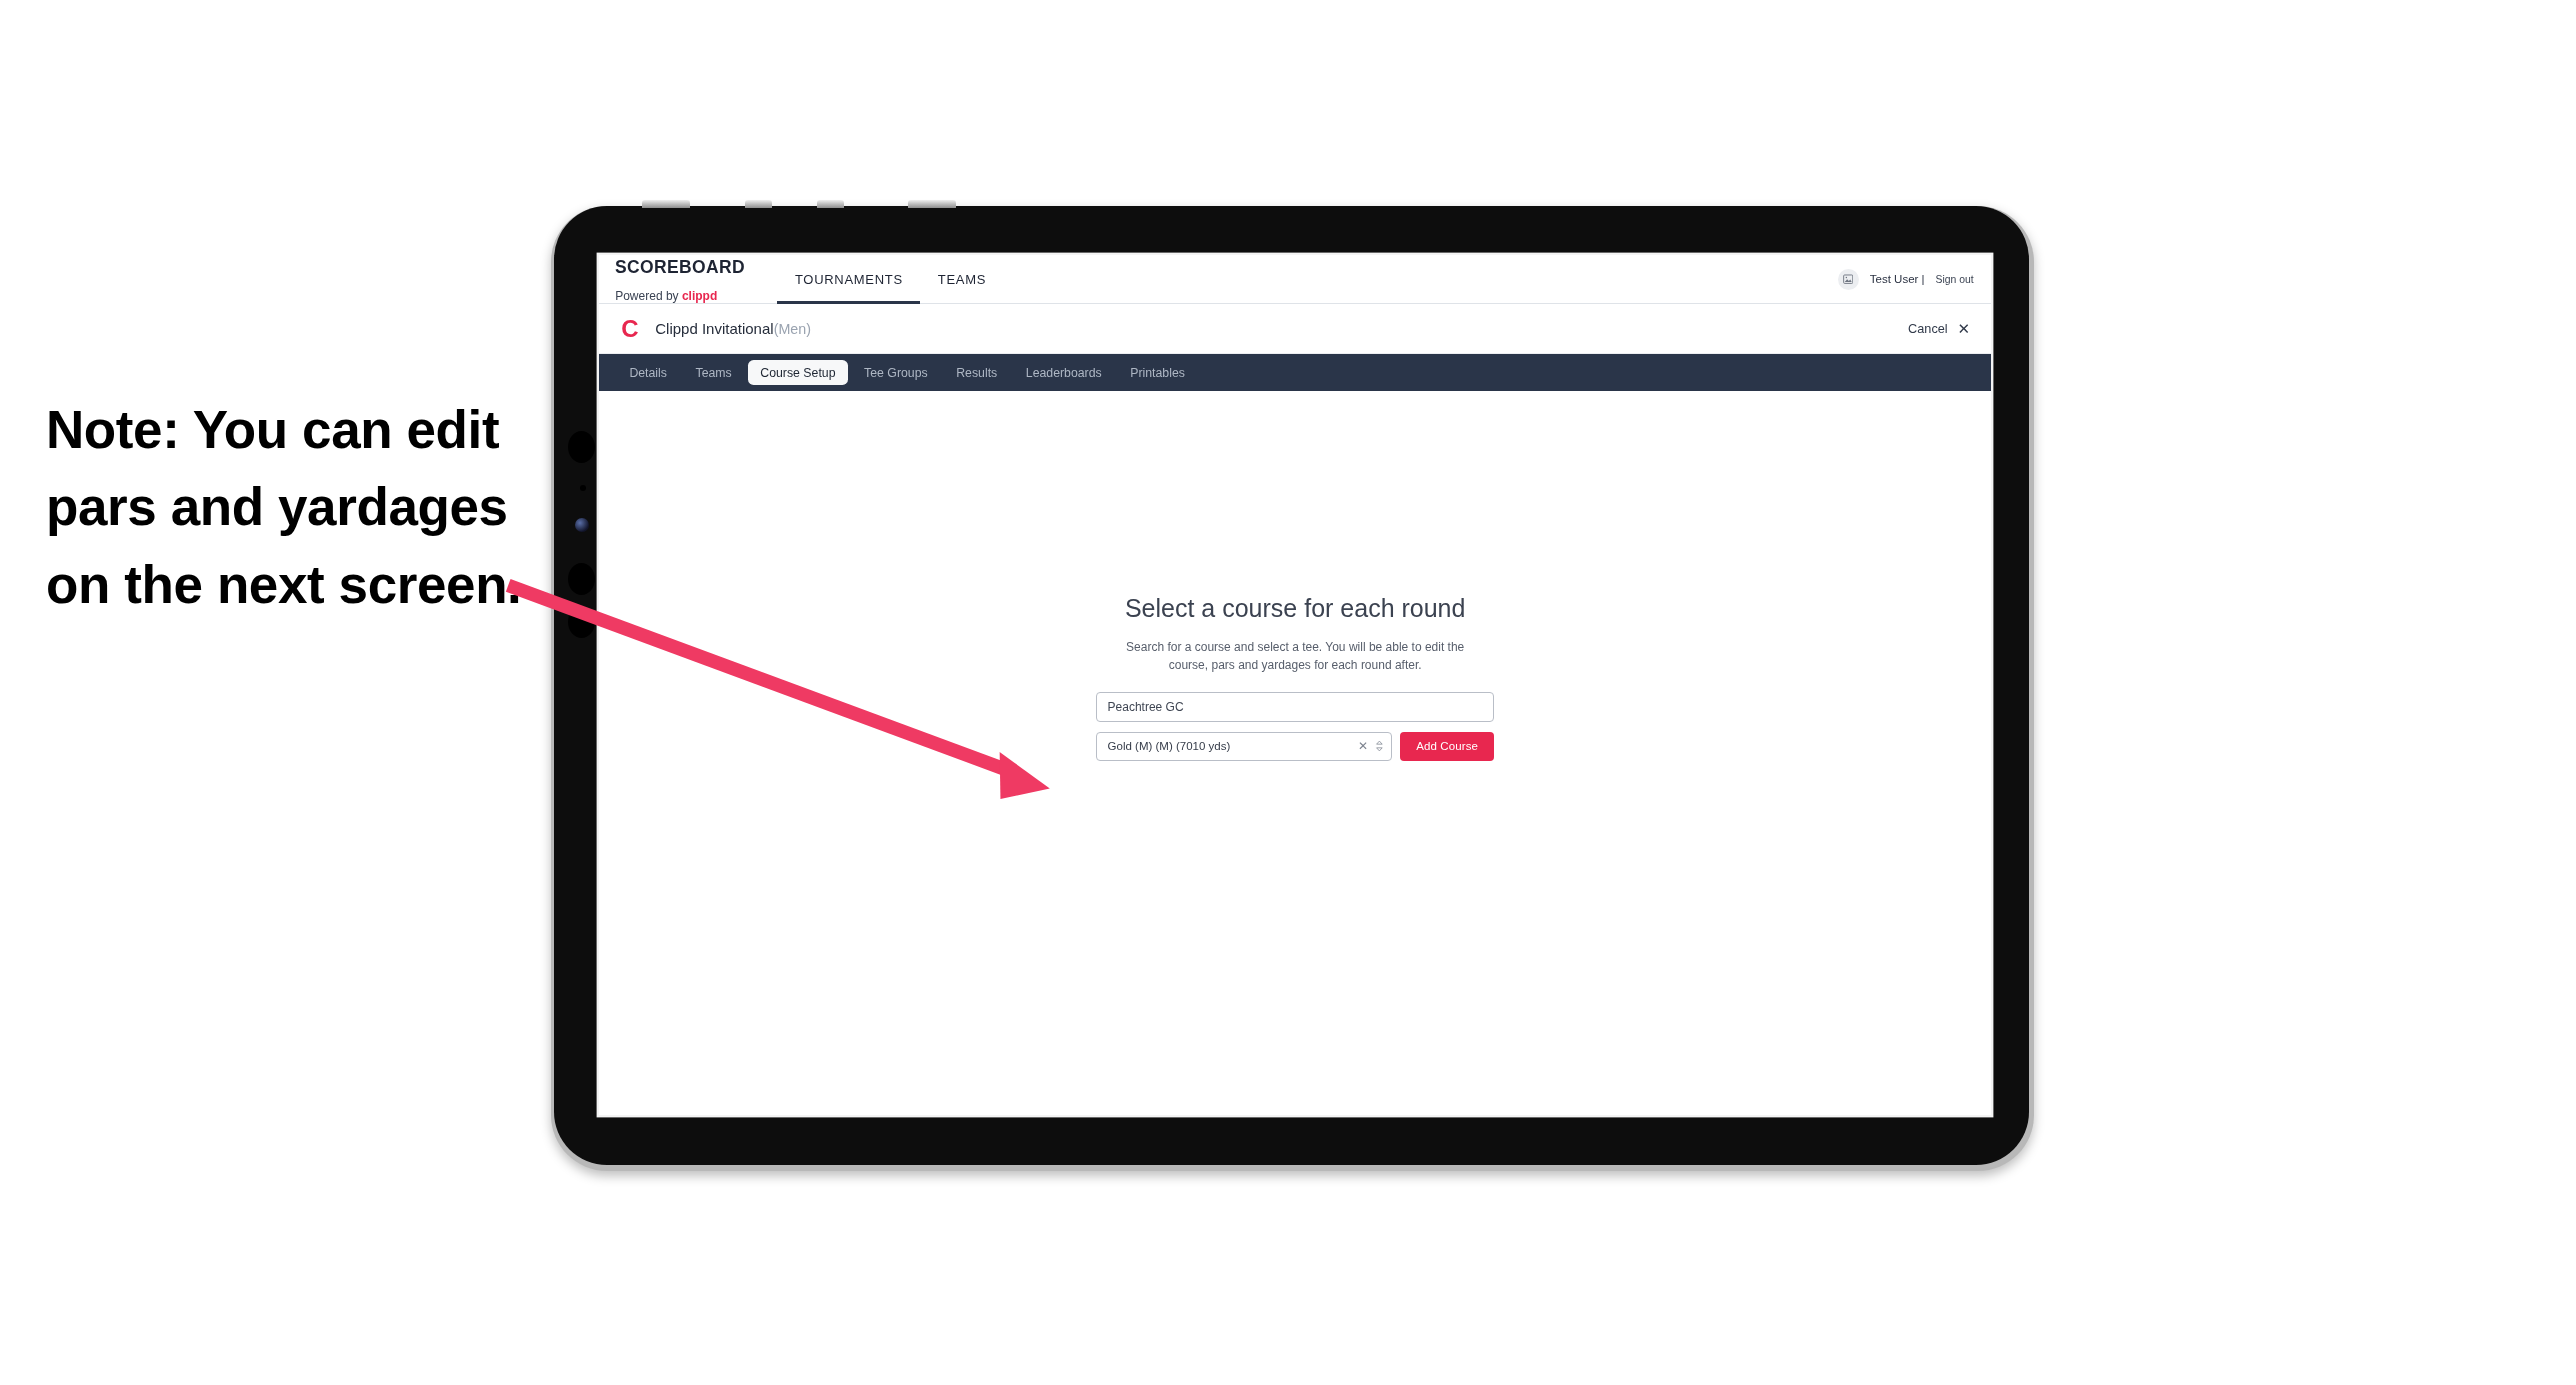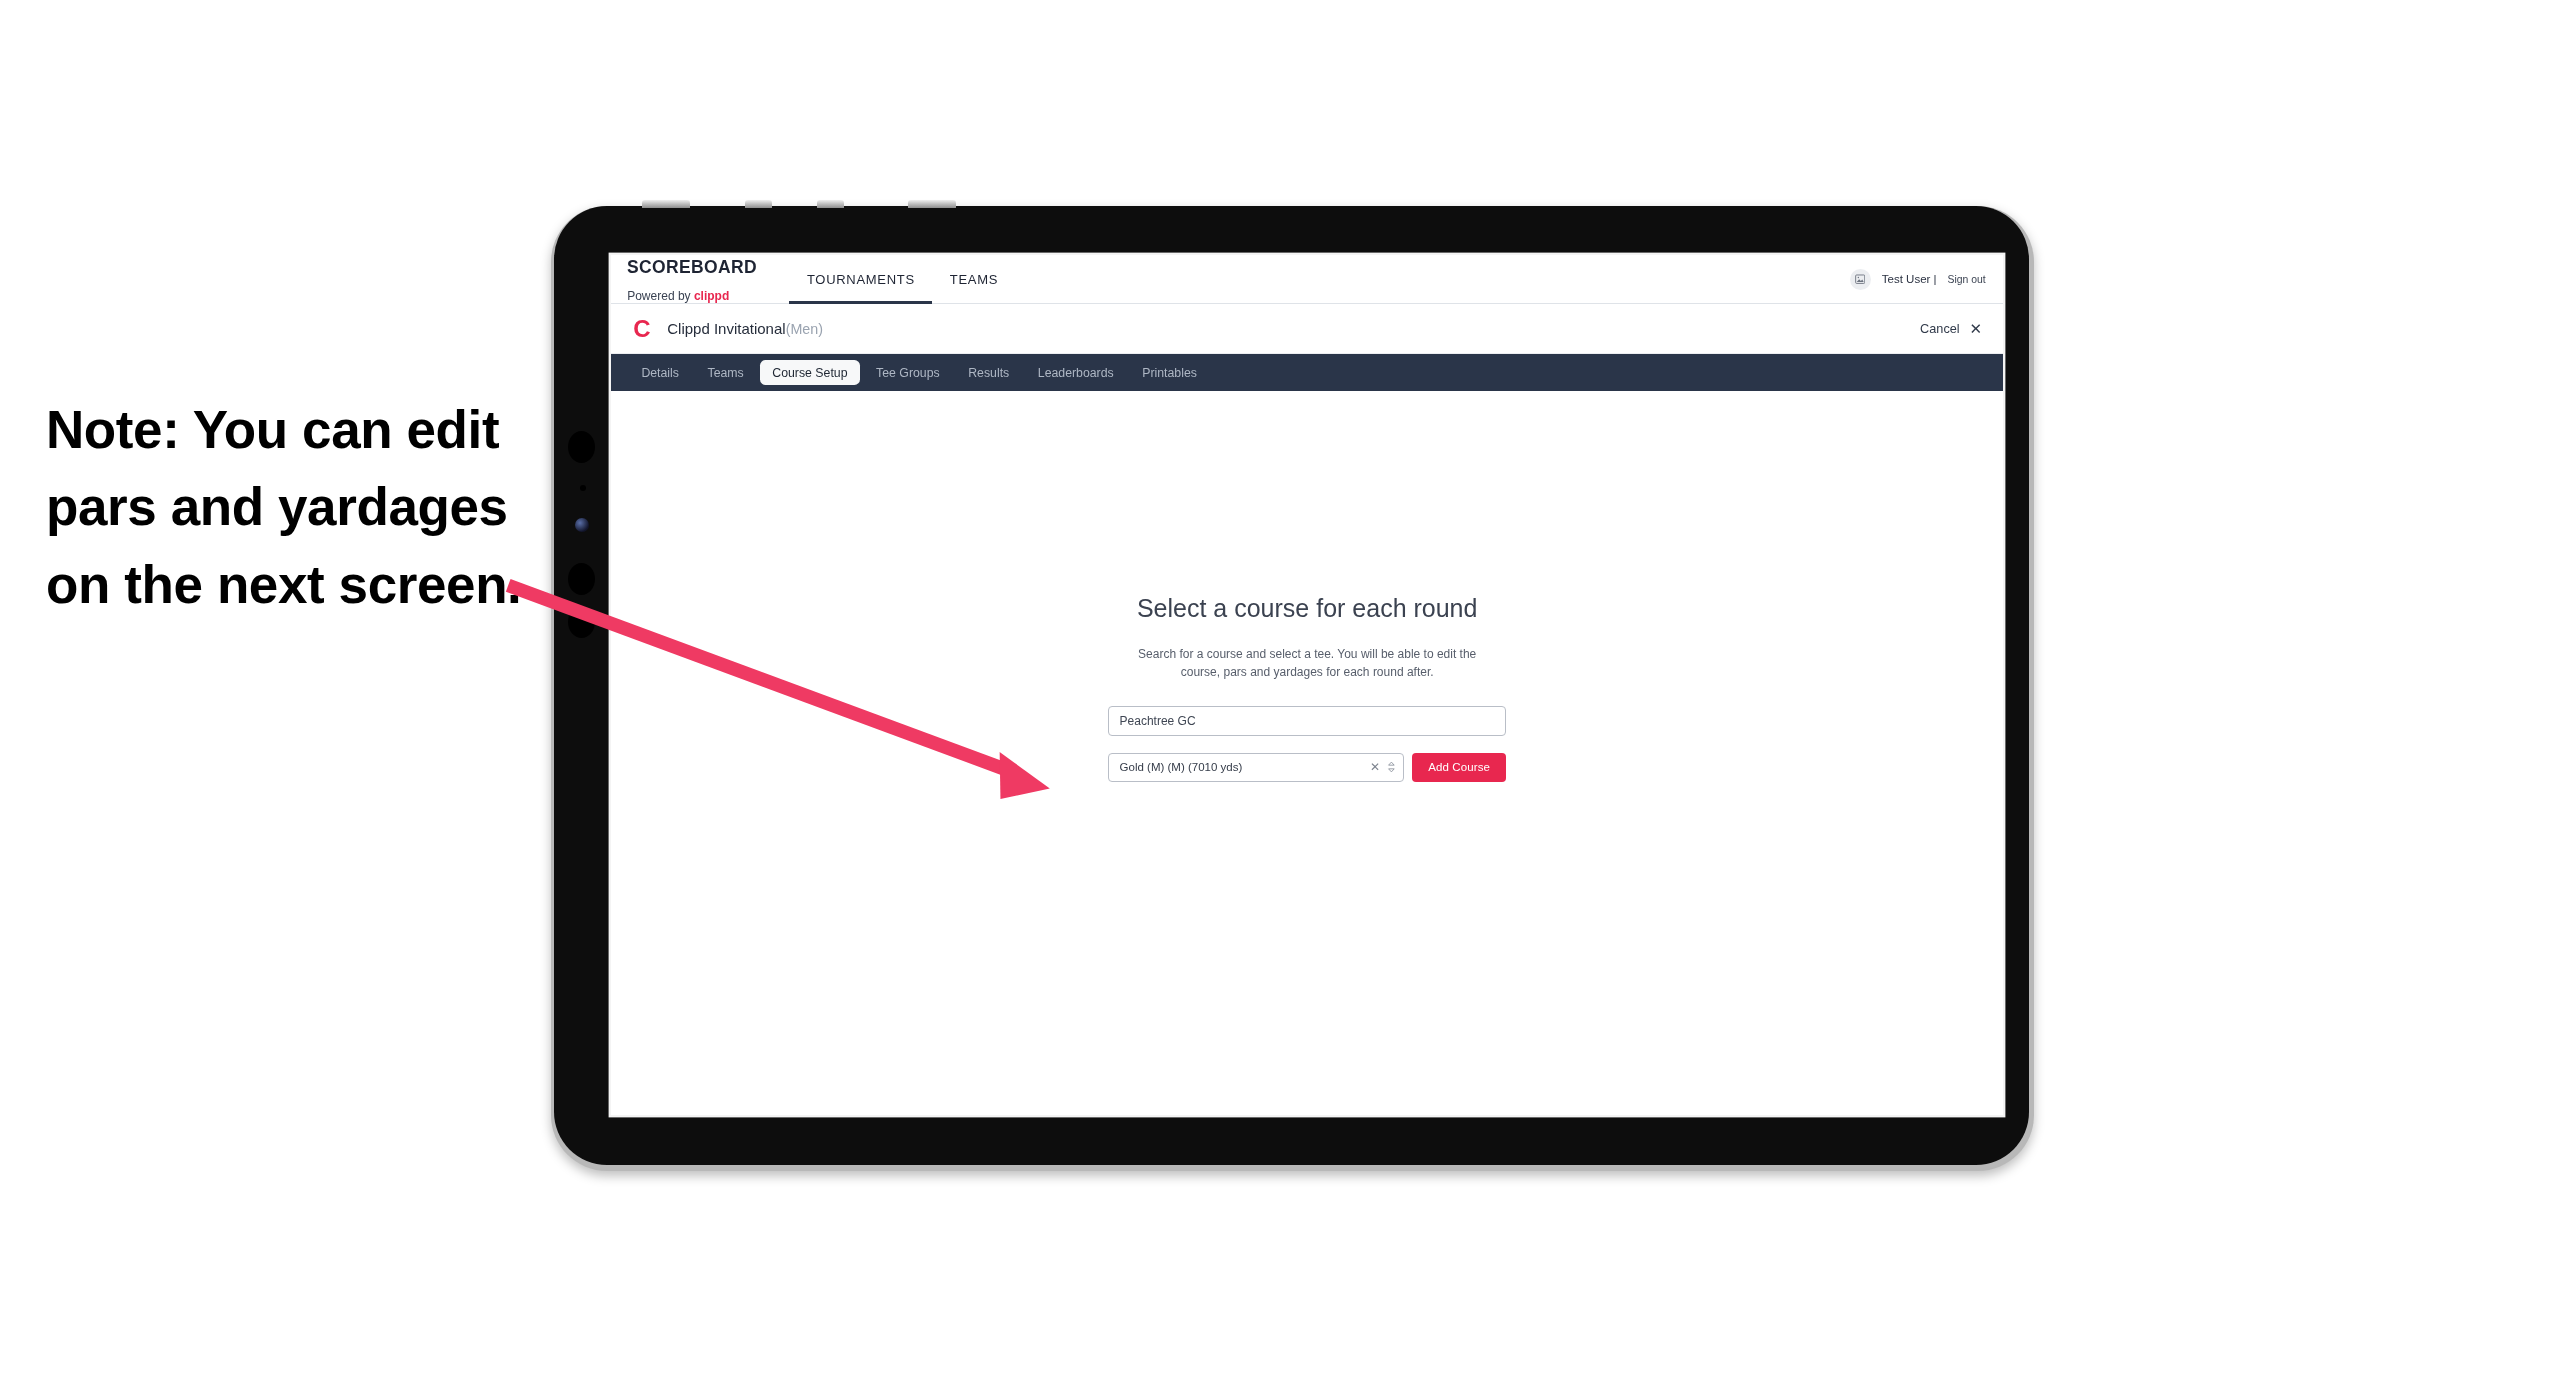--- a/index.html
+++ b/index.html
@@ -79,21 +79,21 @@
   #cam-lens-1 { left: 14.3px; top: 225px; width: 27px; height: 32px; }
   #cam-dot    { left: 25.5px; top: 279px; width: 6.4px;  height: 6.4px; }
   #cam-lens-2 { left: 21px; top: 312px; width: 14.3px; height: 14.3px;
                 background: radial-gradient(circle at 35% 35%, #5a6fa8, #11142a 70%); }
   #cam-lens-3 { left: 14.3px; top: 357px; width: 27px; height: 32px; }
   #cam-lens-4 { left: 14.3px; top: 400px; width: 27px; height: 32px; }
 
   
   #screen {
     position: absolute;
-    left: 57px;
+    left: 45px;
     top: 49px;
     width: 1392px;
     height: 860px;
     background: #5eead4;
     overflow: hidden;
     box-shadow: 0 0 0 2.4px #f4f4f4;
   }
 
   
   #appbar {
@@ -244,21 +244,20 @@
     display: flex;
     flex-direction: column;
     align-items: center;
   }
   #panel {
     margin-top: 203px;
     width: 430px;
     display: flex;
     flex-direction: column;
     align-items: center;
-    gap: 7px;
   }
   #panel-heading {
     font-size: 25px;
     color: #3b4250;
     font-weight: normal;
     margin: 0 0 15px 0;
     text-align: center;
   }
   #panel-sub {
     font-size: 12px;

